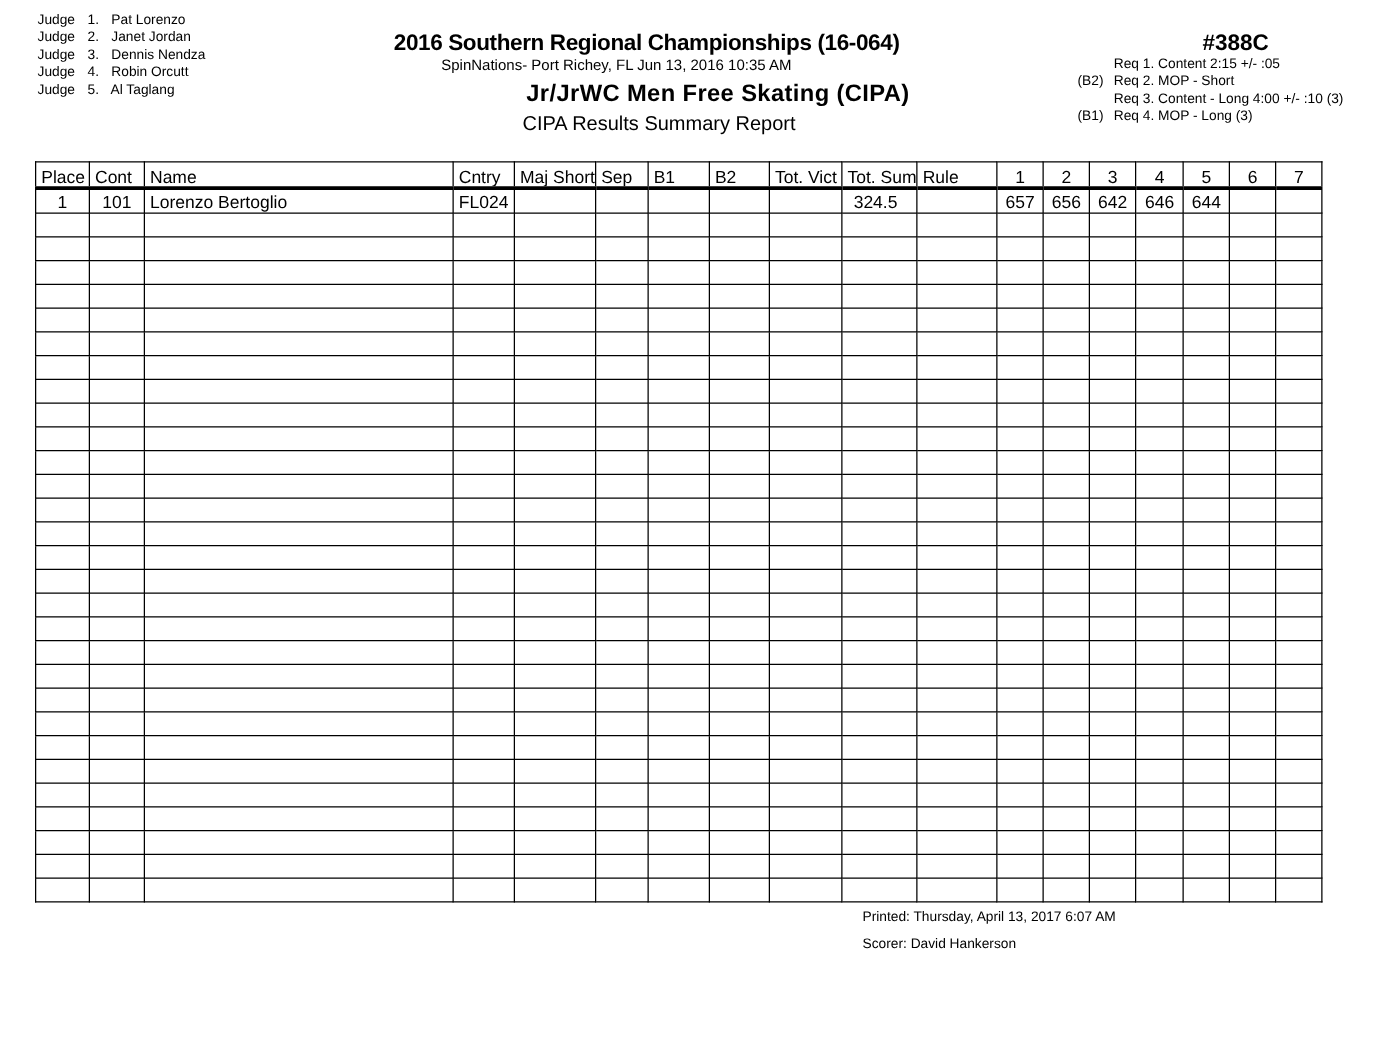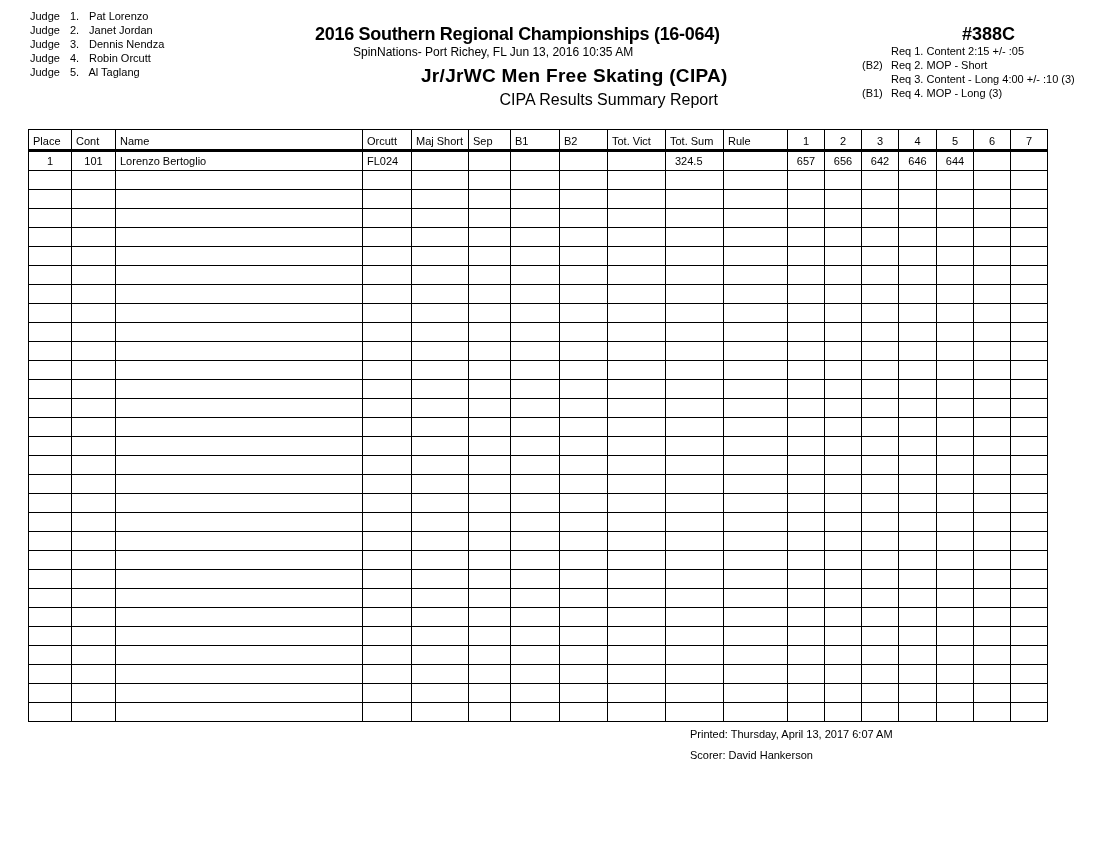--- a/index.html
+++ b/index.html
@@ -5,26 +5,26 @@
   html, body { margin:0; padding:0; background:#ffffff; }
   body { width:1100px; height:850px; position:relative; overflow:hidden; font-family:"Liberation Sans", sans-serif; color:#000; }
   .abs { position:absolute; white-space:nowrap; }
   .judges { left:30px; top:9px; font-size:11px; line-height:14px; }
   .judges div { height:14px; }
   .j-label { display:inline-block; width:40px; }
   .j-num { display:inline-block; width:16px; }
   .t1 { top:24px; font-size:18px; font-weight:bold; left:315px; width:442px; text-align:left; letter-spacing:-0.3px; }
   .t2 { top:45px; font-size:12px; left:353px; width:400px; text-align:left; }
   .t3 { top:65px; font-size:19px; font-weight:bold; left:378px; width:360px; text-align:left; letter-spacing:0.3px;margin-left:43px; }
-  .t4 { top:91px; font-size:16px; left:418px; width:300px; text-align:right; }
+  .t4 { top:91px; font-size:16px; left:418px; width:300px; text-align:left; }
   .event-num { left:962px; top:24px; font-size:18px; font-weight:bold; }
   .reqs { left:862px; top:44px; font-size:11px; line-height:14px; }
   .reqs div { height:14px; }
   .rq-pre { display:inline-block; width:29px; }
-  table.grid { position:absolute; left:28px; top:129px; border-collapse:collapse; table-layout:fixed; font-size:11px; }
+  table.grid { position:absolute; left:28px; top:129px; border-collapse:collapse; table-layout:fixed; font-size:14px; }
   table.grid th, table.grid td { border:1px solid #000; padding:0 0 0 4px; height:18px; overflow:hidden; white-space:nowrap; font-weight:normal; text-align:left; }
   table.grid thead th { height:19px; border-bottom:3px solid #000; vertical-align:bottom; line-height:15px; }
   table.grid td { line-height:18px; }
   table.grid .c { text-align:center; padding:0; }
   .footer { left:690px; font-size:11px; }
   .f1 { top:728px; }
   .f2 { top:749px; }
 </style>
 </head>
 <body>
@@ -70,21 +70,21 @@
       <col style="width:38px">
     <col style="width:37px">
       <col style="width:37px">
       <col style="width:37px">
   </colgroup>
   <thead>
     <tr id="hdr">
         <th>Place</th>
         <th>Cont</th>
         <th>Name</th>
-        <th>Orcutt</th>
+        <th>Cntry</th>
         <th>Maj Short</th>
         <th>Sep</th>
         <th>B1</th>
         <th>B2</th>
         <th>Tot. Vict</th>
         <th>Tot. Sum</th>
         <th>Rule</th>
         <th class="c">1</th>
         <th class="c">2</th>
         <th class="c">3</th>

